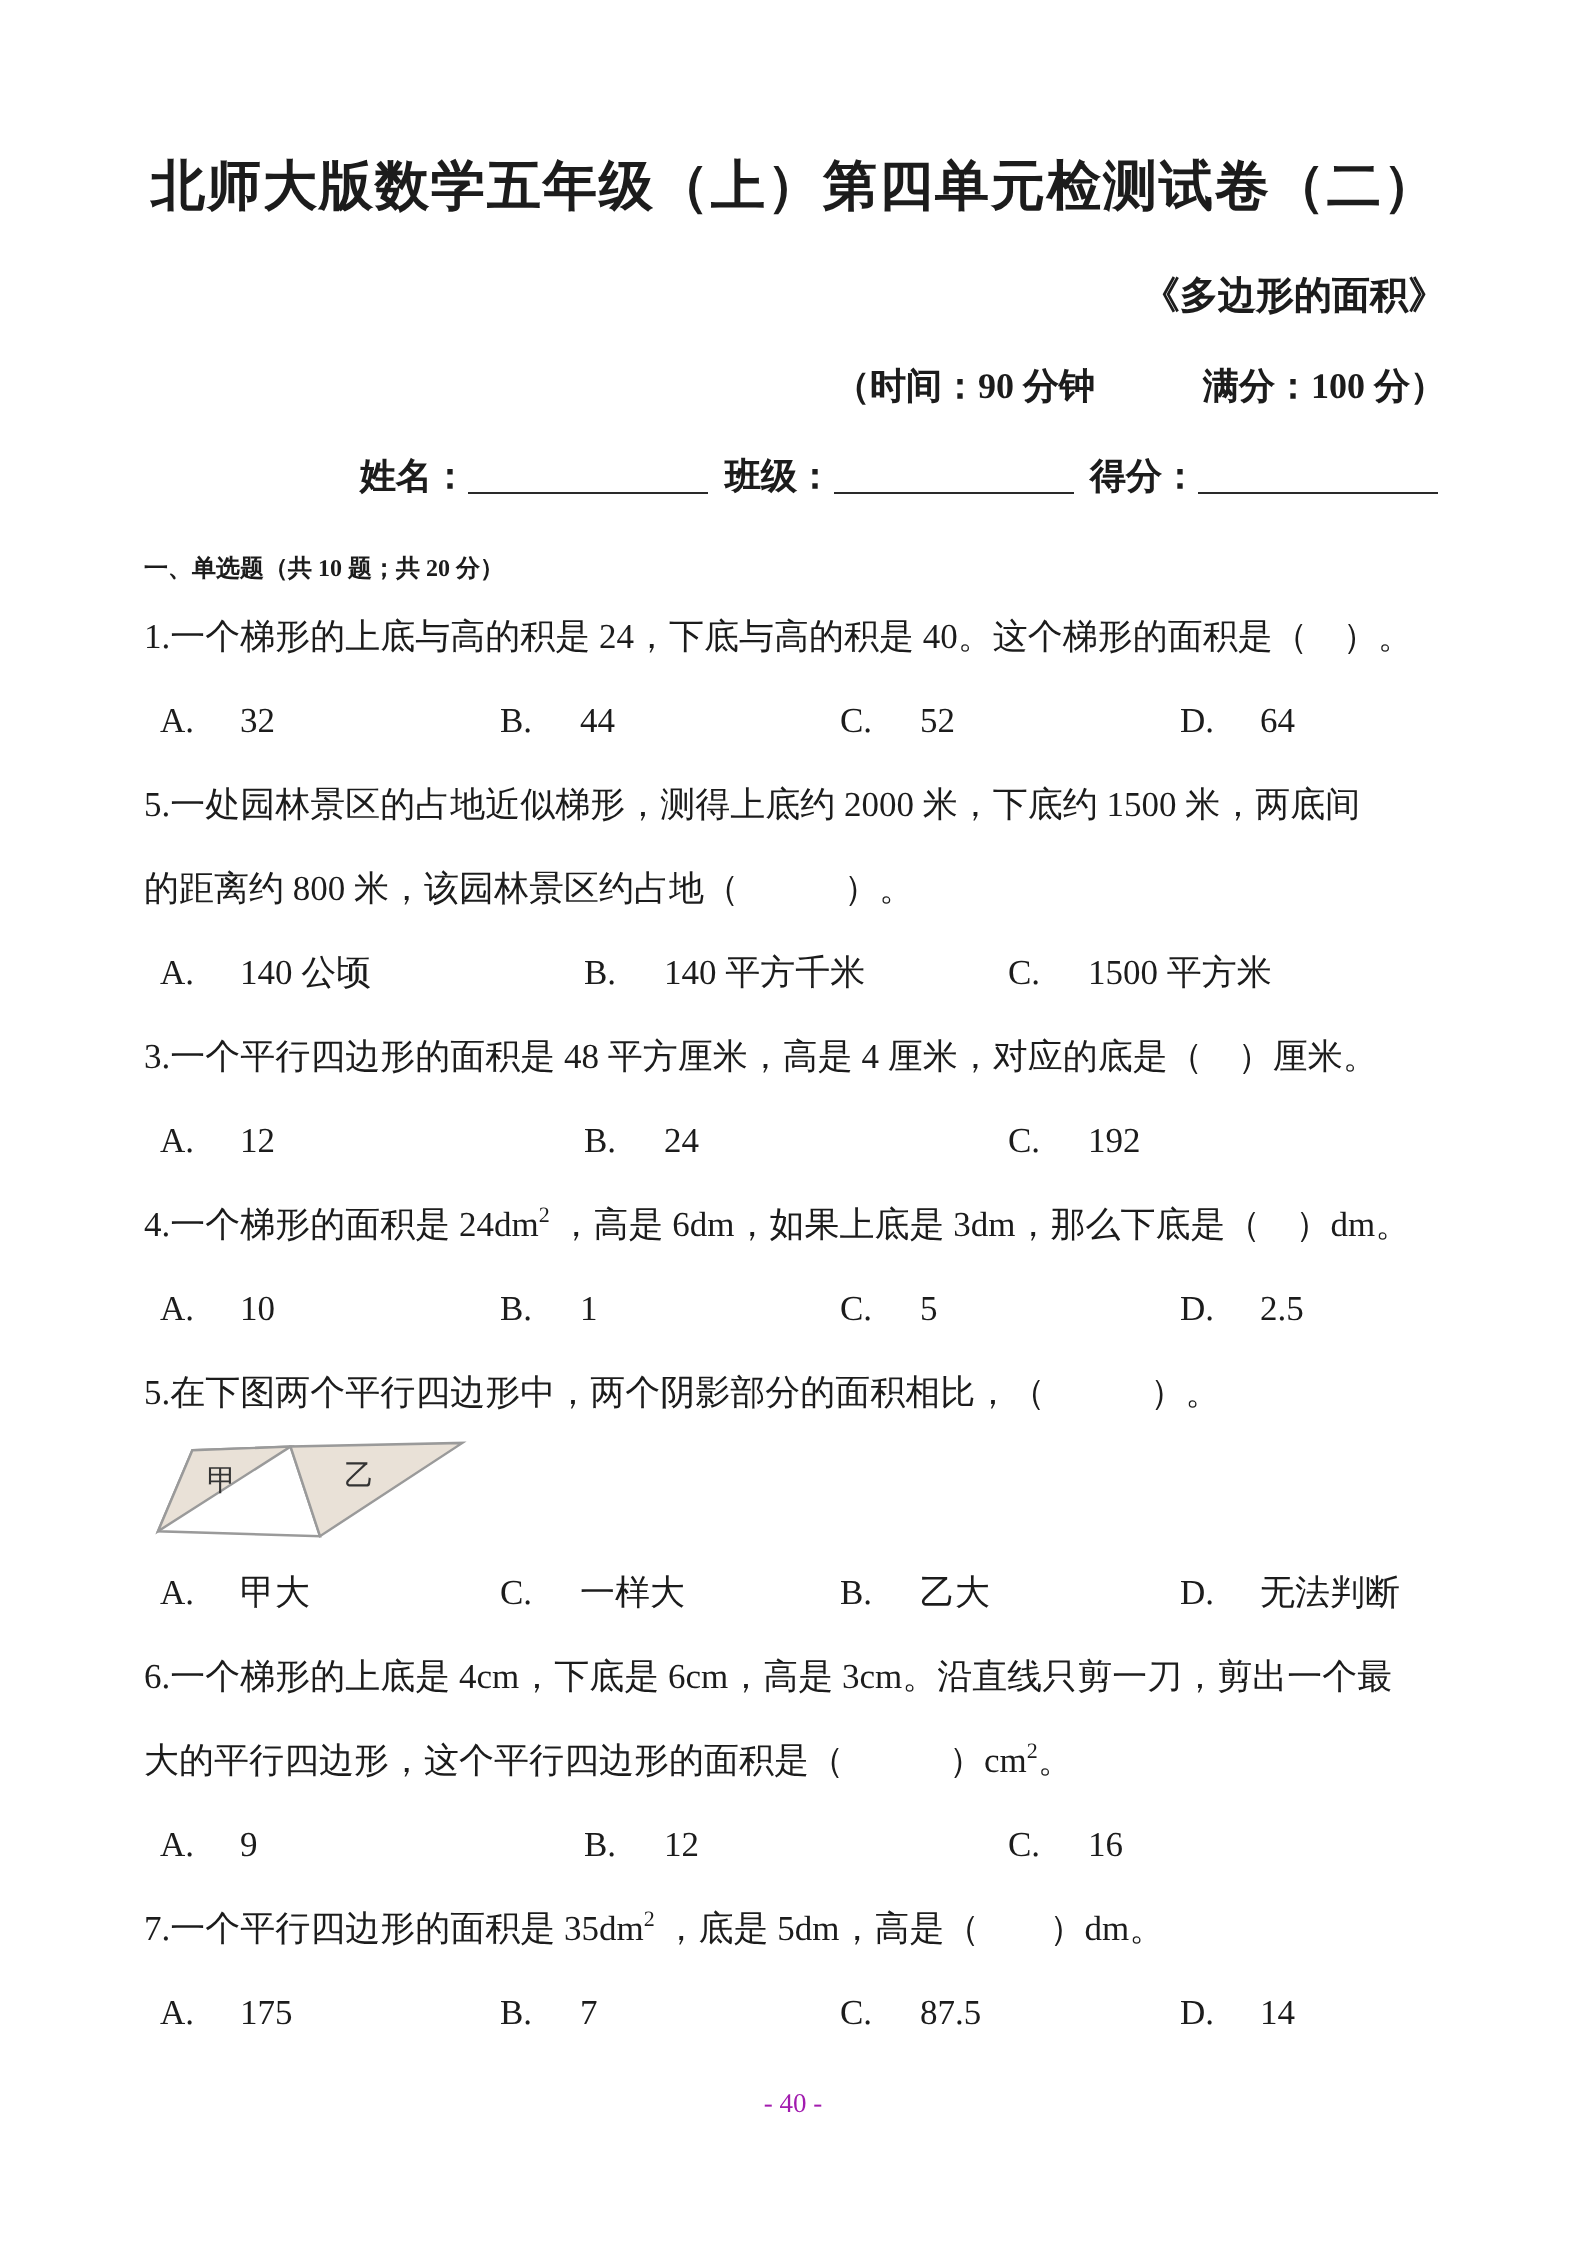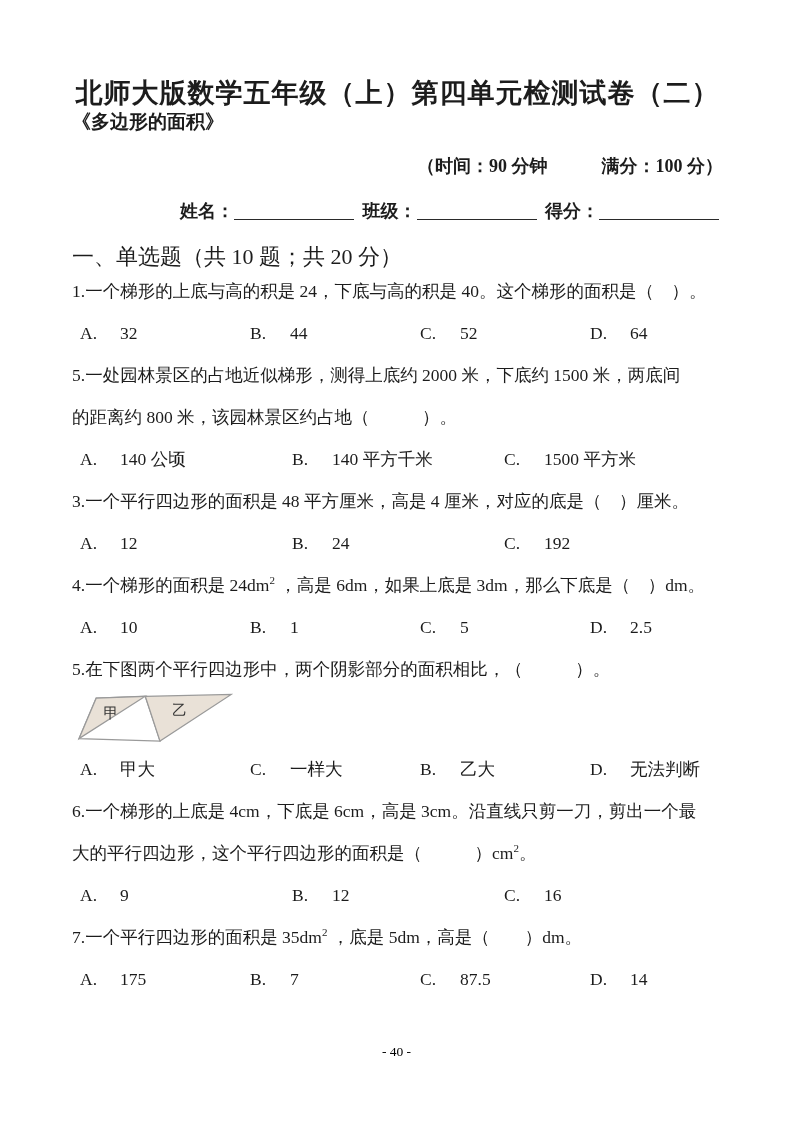--- a/index.html
+++ b/index.html
@@ -10,55 +10,55 @@
     color: #1c1c1c;
     overflow: hidden;
   }
   .page { width: 793px; height: 1122px; padding: 76px 70px 0 72px; position: relative; }
 
   .title {
     text-align: center; font-size: 27px; font-weight: bold;
     letter-spacing: 1px; margin: 0; line-height: 34px;
   }
   .subtitle {
-    text-align: left; font-size: 19px; font-weight: bold;
-    line-height: 24px;
+    text-align: right; font-size: 19px; font-weight: bold;
+    margin-top: 27px; line-height: 24px;
   }
   .info-line {
     text-align: right; font-size: 18px; font-weight: bold;
     margin-top: 20px; line-height: 24px;
   }
   .name-row {
     margin-top: 19px; padding-left: 23px;
     font-size: 18px; font-weight: bold; line-height: 28px; white-space: nowrap; text-align: right;
   }
   .blank {
     display: inline-block; width: 120px; height: 22px;
     border-bottom: 1.6px solid #2a2a2a; vertical-align: -3px; margin-right: 4px;
   }
   .section-heading {
-    margin-top: 19px; font-size: 22px; font-weight: normal; line-height: 26px;
+    margin-top: 19px; font-size: 12px; font-weight: bold; line-height: 26px;
   }
 
   .question { font-size: 17.5px; }
   .q-line { line-height: 42px; height: 42px; white-space: nowrap; }
   .q-line sup { font-size: 11px; line-height: 0; }
 
   .options { display: flex; height: 42px; line-height: 42px; padding-left: 8px; white-space: nowrap; }
   .option.c4 { width: 170px; }
   .option.c3 { width: 212px; }
   .option:last-child { width: auto; }
   .opt-label { display: inline-block; min-width: 26px; }
   .opt-text { display: inline-block; margin-left: 14px; }
 
   .q-figure { height: 56px; margin: 2px 0 0 2px; }
   .q-figure svg { display: block; }
   .q-figure text { font-family: "Liberation Serif", "DejaVu Serif", serif; fill: #333; }
 
-  .footer { position: absolute; left: 0; right: 0; bottom: 62px; text-align: center; font-size: 13.5px; color: #000000; }
+  .footer { position: absolute; left: 0; right: 0; bottom: 62px; text-align: center; font-size: 13.5px; color: #a21caf; }
 </style>
 </head>
 <body>
 
 <div class="page">
   <h1 class="title">北师大版数学五年级（上）第四单元检测试卷（二）</h1>
   <div class="subtitle">《多边形的面积》</div>
   <div class="info-line">（时间：90 分钟　　　满分：100 分）</div>
 
   <div class="name-row">

